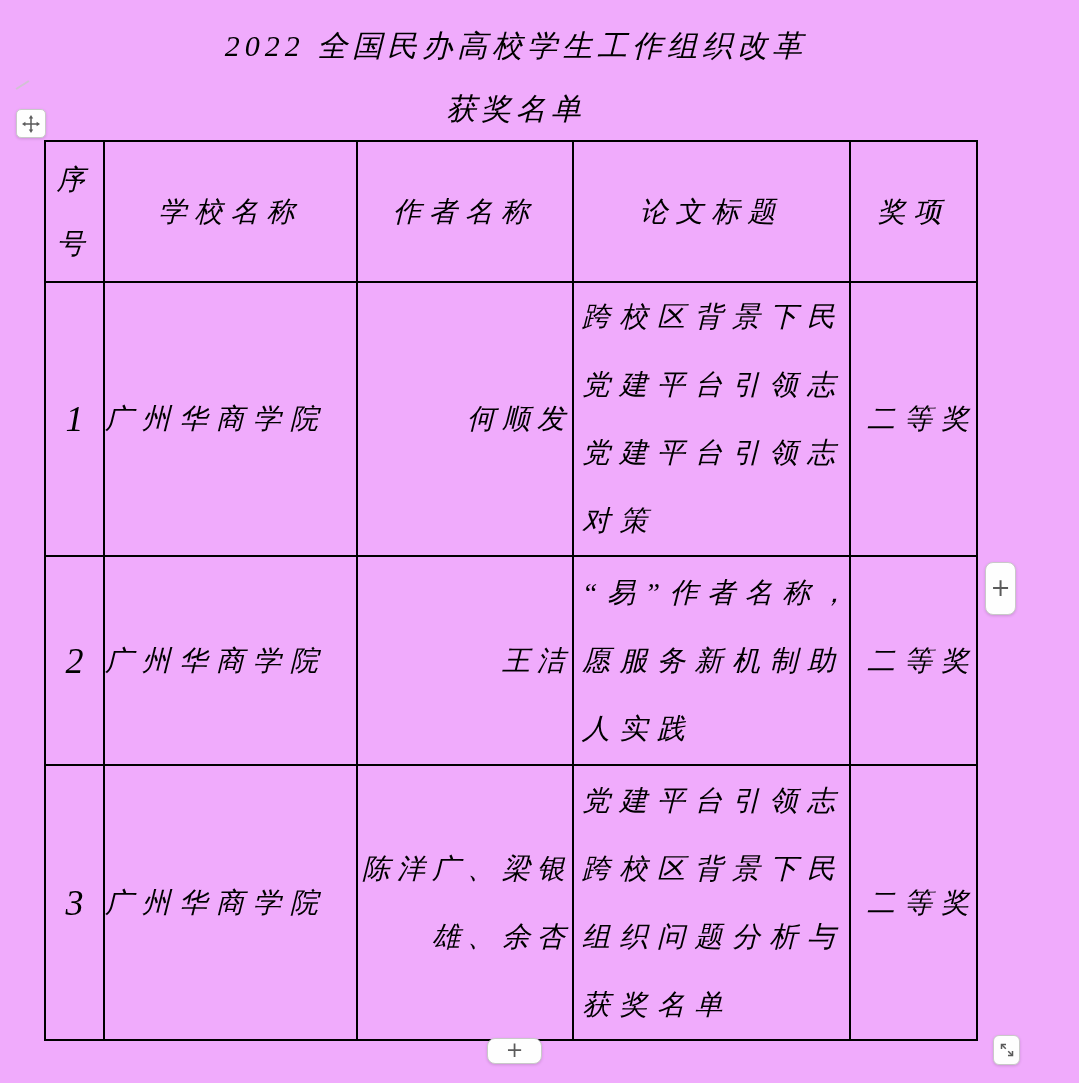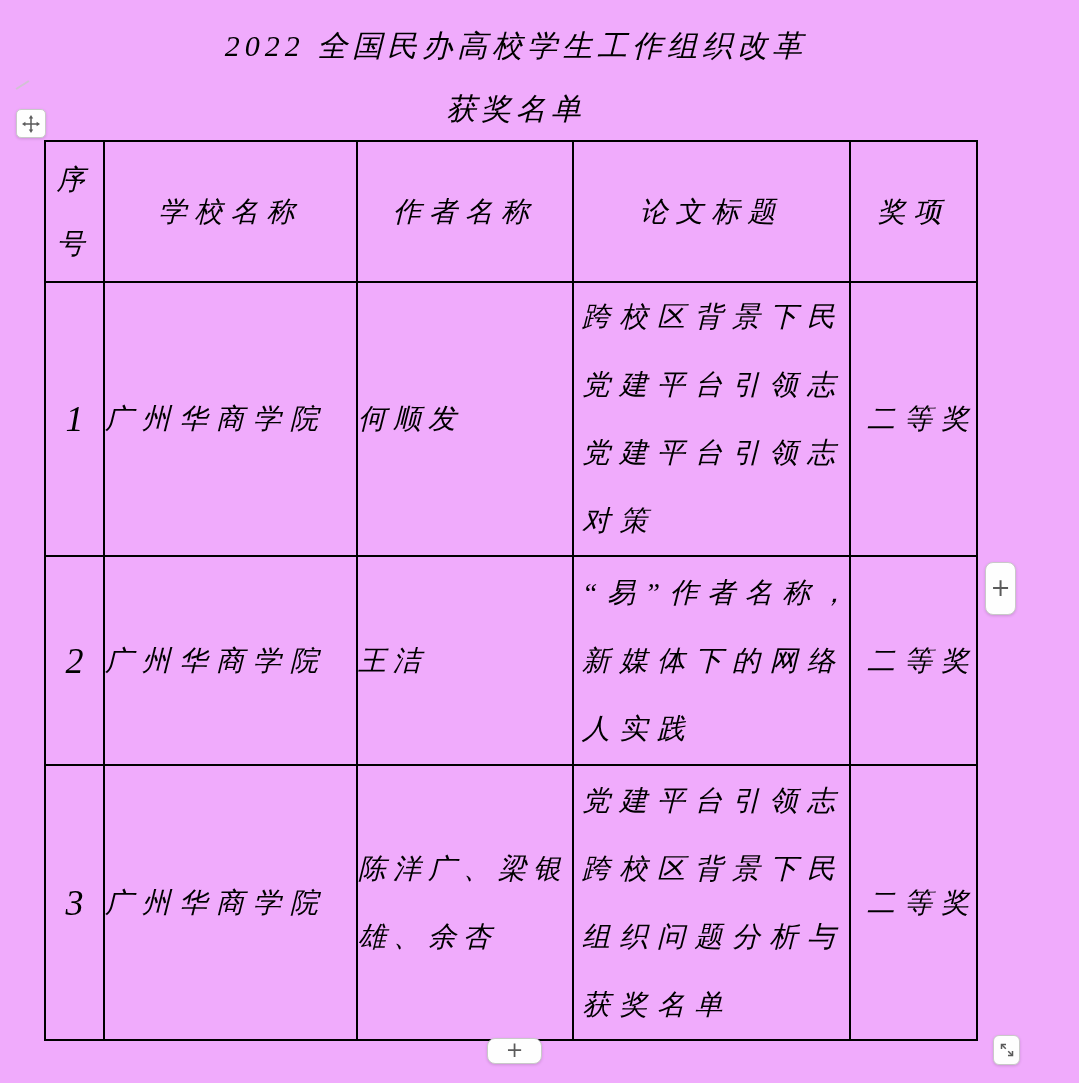--- a/index.html
+++ b/index.html
@@ -23,21 +23,21 @@
     border:2px solid #000;vertical-align:middle;padding:0;
     font-size:28px;color:#000;overflow:visible;
   }
   .award-table tr.header-row{height:141px;}
   .award-table tr.row-1{height:272px;}
   .award-table tr.row-2{height:209px;}
   .award-table tr.row-3{height:275px;}
   td.c-no{text-align:center;font-size:36px;letter-spacing:0;}
   td.c-school{text-align:left;letter-spacing:9px;}
   td.c-award{text-align:center;letter-spacing:9px;padding-left:16px;}
-  td.c-author{text-align:left;letter-spacing:7px;}
+  td.c-author{text-align:right;letter-spacing:7px;}
   td.c-paper{text-align:left;padding-left:8px;letter-spacing:9.5px;border-radius:32px;}
   td.c-header{text-align:center;letter-spacing:8px;}
 
   .line{white-space:nowrap;}
   td.c-paper .line, td.c-author .line{line-height:68px;}
   td.c-header .hline{line-height:64px;}
 
   
   .ctrl{
     position:absolute;background:#fefefe;border:1px solid #c9c9c9;
@@ -126,21 +126,21 @@
             <div class="line">2</div>
           </td>
           <td class="c-school">
             <div class="line">广州华商学院</div>
           </td>
           <td class="c-author">
             <div class="line">王洁</div>
           </td>
           <td class="c-paper">
             <div class="line">“易”作者名称，</div>
-            <div class="line">新媒体下的网络</div>
+            <div class="line">愿服务新机制助</div>
             <div class="line">人实践</div>
           </td>
           <td class="c-award">
             <div class="line">二等奖</div>
           </td>
         </tr>
         <tr class="row-3">
           <td class="c-no">
             <div class="line">3</div>
           </td>

